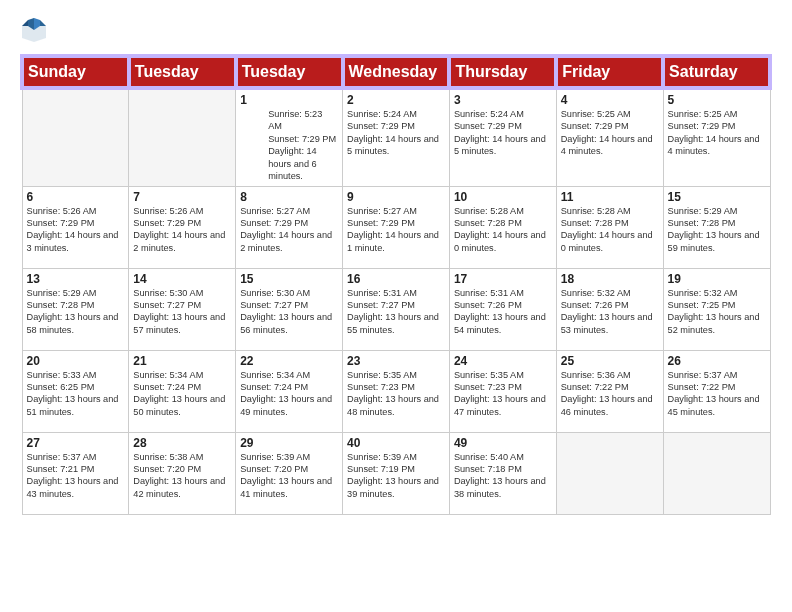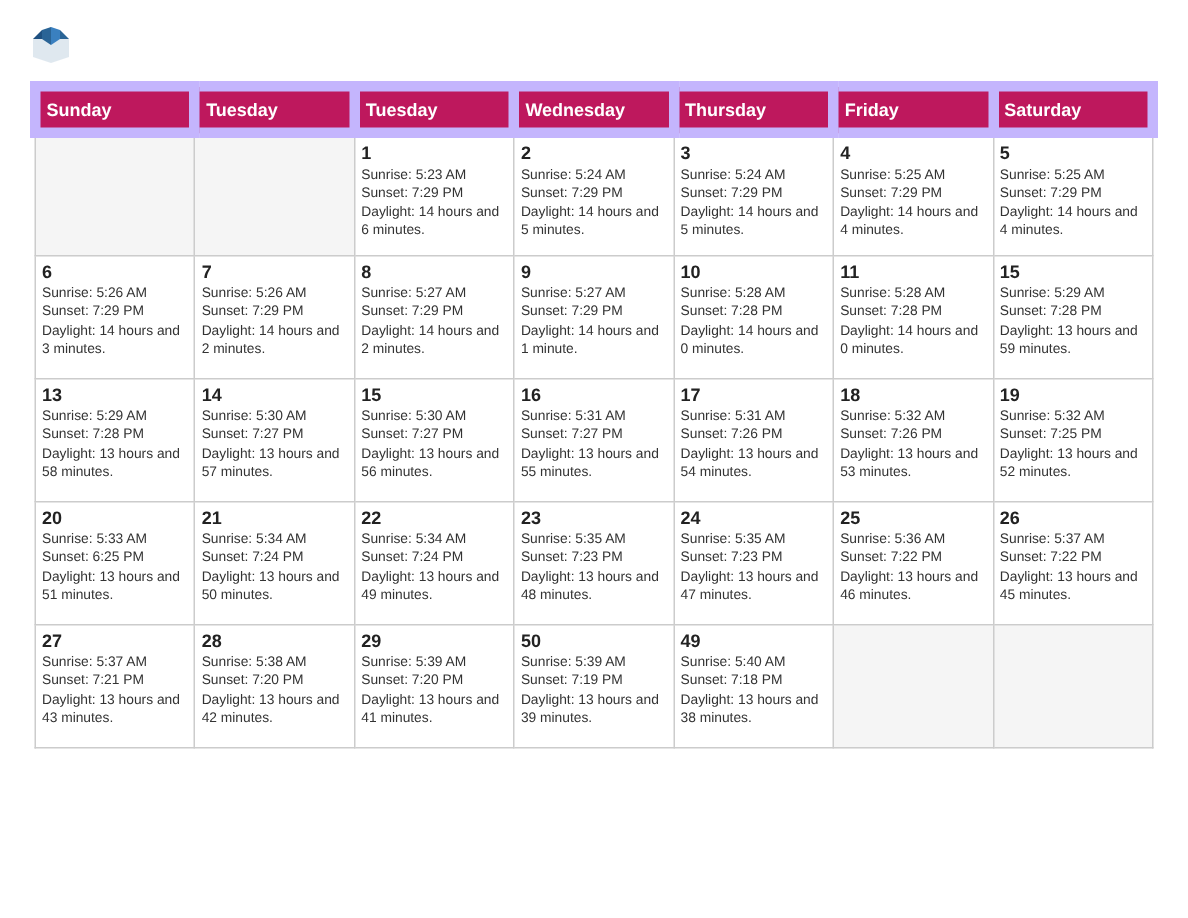--- a/index.html
+++ b/index.html
@@ -51,27 +51,27 @@
       font-size: 15px;
       color: #444;
       margin-top: 2px;
     }
     .calendar {
       width: 100%;
       border-collapse: collapse;
       table-layout: fixed;
     }
     .calendar th {
-      background: #be185d;
+      background: #b91c1c;
       color: #fff;
-      font-size: 12px;
+      font-size: 16px;
       font-weight: bold;
       padding: 5px 4px;
       text-align: left;
-      border: 7px solid #c4b5fd;
+      border: 4px solid #c4b5fd;
     }
     .calendar td {
       border: 1px solid #ccc;
       vertical-align: top;
       padding: 3px 4px;
       font-size: 9.5px;
       color: #333;
       background: #fff;
       height: 82px;
     }
@@ -125,21 +125,21 @@
           <th>Friday</th>
           <th>Saturday</th>
         </tr>
     </thead>
     <tbody id="calendar-body">
     <tr>
           <td class="empty"></td>
           <td class="empty"></td>
           <td>
             <span class="day-num">1</span>
-            <div class="day-info" style="white-space: pre-line;">Sunrise: 5:23 AM
+            <div class="day-info" style="white-space: pre-line; margin-left: 28px;">Sunrise: 5:23 AM
 Sunset: 7:29 PM
 Daylight: 14 hours and 6 minutes.</div>
           </td>
           <td>
             <span class="day-num">2</span>
             <div class="day-info" style="white-space: pre-line;">Sunrise: 5:24 AM
 Sunset: 7:29 PM
 Daylight: 14 hours and 5 minutes.</div>
           </td>
           <td>
@@ -306,21 +306,21 @@
 Sunset: 7:20 PM
 Daylight: 13 hours and 42 minutes.</div>
           </td>
           <td>
             <span class="day-num">29</span>
             <div class="day-info" style="white-space: pre-line;">Sunrise: 5:39 AM
 Sunset: 7:20 PM
 Daylight: 13 hours and 41 minutes.</div>
           </td>
           <td>
-            <span class="day-num">50</span>
+            <span class="day-num">40</span>
             <div class="day-info" style="white-space: pre-line;">Sunrise: 5:39 AM
 Sunset: 7:19 PM
 Daylight: 13 hours and 39 minutes.</div>
           </td>
           <td>
             <span class="day-num">49</span>
             <div class="day-info" style="white-space: pre-line;">Sunrise: 5:40 AM
 Sunset: 7:18 PM
 Daylight: 13 hours and 38 minutes.</div>
           </td>

